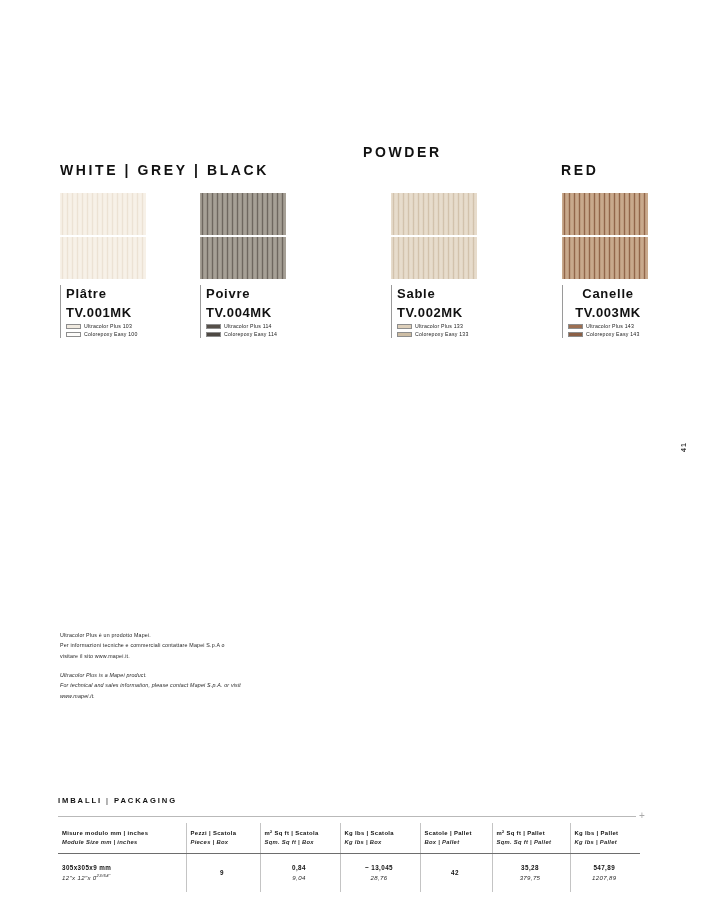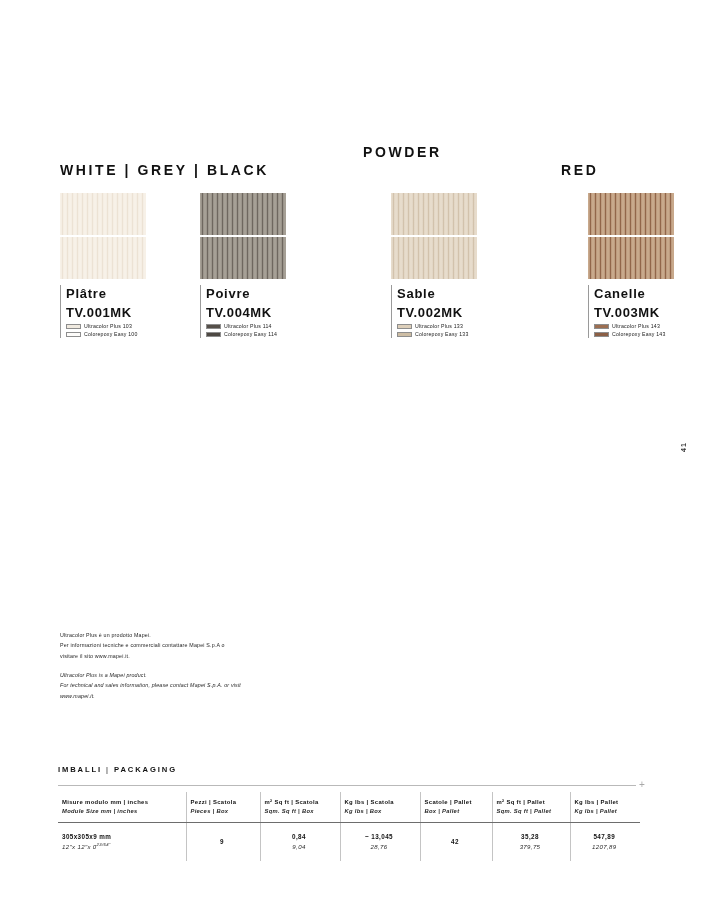--- a/index.html
+++ b/index.html
@@ -102,21 +102,21 @@
     line-height: 1.95;
     letter-spacing: 0.18px;
     color: #1f1f1f;
   }
   .footnote .it { font-style: italic; margin-top: 9px; }
 
   
   .pack {
     position: absolute;
     left: 58px;
-    top: 765px;
+    top: 796px;
     width: 590px;
   }
   .pack-title {
     font-size: 7.6px;
     font-weight: bold;
     letter-spacing: 1.9px;
     color: #111;
     white-space: nowrap;
   }
   .pack-title .sep { font-weight: normal; }
@@ -282,21 +282,21 @@
         <span class="glabel">Ultracolor Plus 133</span>
       </div>
       <div class="grout">
         <span class="chip" style="background: rgb(205, 189, 164); border: 0.6px solid rgb(141, 141, 141);"></span>
         <span class="glabel">Colorepoxy Easy 133</span>
       </div>
     </div>
   </div>
 </div>
 
-<div class="product" style="left:588px; top:193px;">
+<div class="product" style="left:562px; top:193px;text-align:center;">
   <div class="swatch">
     <div class="half top" style="background: repeating-linear-gradient(90deg, rgb(200, 169, 140) 0px, rgb(200, 169, 140) 1.4px, rgb(146, 102, 74) 1.9px, rgb(146, 102, 74) 3.1px, rgb(200, 169, 140) 3.6px, rgb(200, 169, 140) 5px);"></div>
     <div class="half bottom" style="background: repeating-linear-gradient(90deg, rgb(200, 169, 140) 0px, rgb(200, 169, 140) 1.4px, rgb(146, 102, 74) 1.9px, rgb(146, 102, 74) 3.1px, rgb(200, 169, 140) 3.6px, rgb(200, 169, 140) 5px);"></div>
   </div>
   <div class="caption">
     <div class="name">Canelle</div>
     <div class="code">TV.003MK</div>
     <div class="grout-list">
       <div class="grout">
         <span class="chip" style="background: rgb(156, 111, 82); border: 0.6px solid rgb(141, 141, 141);"></span>

